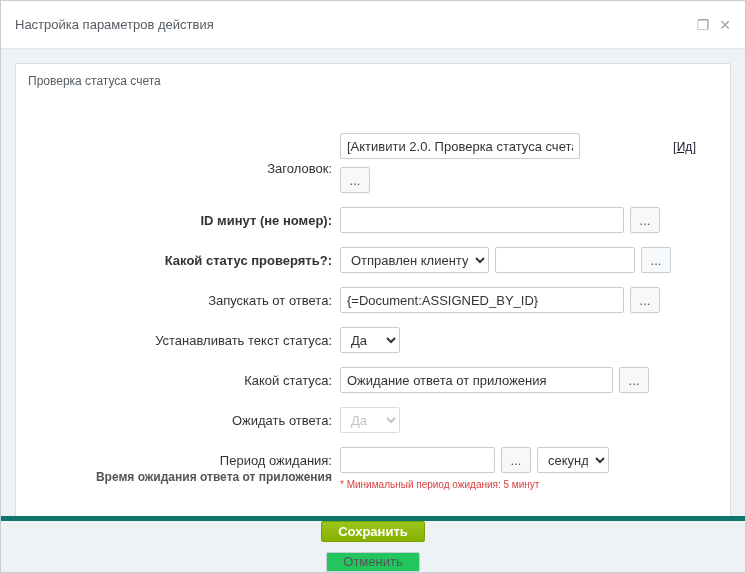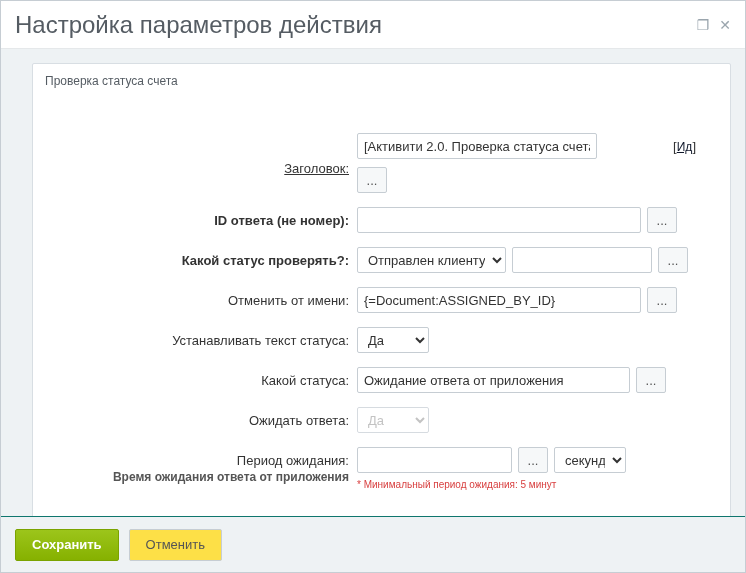--- a/index.html
+++ b/index.html
@@ -22,37 +22,36 @@
   .dialog-header {
     height: 48px;
     padding: 0 14px;
     display: flex;
     align-items: center;
     justify-content: space-between;
     border-bottom: 1px solid #e5e8ea;
     background: #fff;
   }
   .dialog-title {
-    font-size: 24px;
+    font-size: 13px;
     color: #555c63;
     font-weight: 400;
   }
   .dialog-controls { display: flex; gap: 10px; align-items: center; }
   .dialog-controls span { color: #9aa5ad; cursor: pointer; font-size: 14px; line-height: 1; }
   .dialog-body {
     flex: 1;
     padding: 14px;
     background: #eef2f4;
     overflow: auto;
   }
   .panel {
     background: #fff;
     border: 1px solid #d8dee3;
     border-radius: 2px;
-    margin-left: 17px;
   }
   .panel-title {
     padding: 10px 12px 8px;
     font-size: 12px;
     color: #555c63;
   }
   .panel-body {
     padding: 30px 30px 40px 30px;
   }
   table.form { width: 100%; border-collapse: collapse; }
@@ -110,46 +109,47 @@
     font-size: 10px;
     margin-top: 6px;
   }
   .dialog-footer {
     height: 56px;
     padding: 0 14px;
     display: flex;
     align-items: center;
     gap: 10px;
     background: #eef2f4;
-    border-top: 1px solid #0f766e;
+    border-top: 5px solid #0f766e;
+    flex-direction: column;
   }
   .btn {
     height: 32px;
     padding: 0 16px;
     border-radius: 2px;
     border: 1px solid transparent;
     font-size: 13px;
     cursor: pointer;
   }
   .btn-primary {
     background: #86b100;
     background: linear-gradient(#9cc51b, #86b100);
     border-color: #7aa300;
     color: #fff;
     font-weight: 700;
   }
   .btn-default {
-    background: #fde047;
+    background: #22c55e;
     border-color: #c6cdd3;
     color: #555;
   }
   .w-long { width: 240px; }
   .w-mid  { width: 284px; }
   .w-sel  { width: 149px; }
-  .w-sel-sm { width: 72px; }
+  .w-sel-sm { width: 60px; }
   .w-short { width: 155px; }
   .w-tiny  { width: 95px; }
   .top-align { vertical-align: top; }
   .title-block { display:flex; flex-direction:column; gap:8px; }
   .title-row1 { display:flex; align-items:center; gap:6px; }
 </style>
 </head>
 <body>
 
 <div class="dialog">
@@ -162,37 +162,37 @@
   </div>
 
   <div class="dialog-body">
     <div class="panel">
       <div class="panel-title">Проверка статуса счета</div>
       <div class="panel-body">
         <table class="form">
 
           <tbody>
               <tr>
-            <td class="label" style="padding-top:18px;text-decoration:underline;">Заголовок:</td>
+            <td class="label" style="padding-top:18px;">Заголовок:</td>
             <td class="field top-align">
               <div class="title-block">
                 <div class="title-row1">
                   <input type="text" class="w-long" value="[Активити 2.0. Проверка статуса счета] Проверка статуса счета" style="">
                   <span style="flex:1"></span>
                   <span>[<a class="link-id" style="margin:0">Ид</a>]</span>
                 </div>
                 <div>
                   <button class="btn-dots">...</button>
                 </div>
               </div>
             </td>
           </tr>
 
           <tr>
-            <td class="label bold">ID ответа (не номер):</td>
+            <td class="label bold">ID минут (не номер):</td>
             <td class="field">
               <div class="row-flex">
                 <input type="text" class="w-mid" value="" style="">
                 <button class="btn-dots">...</button>
               </div>
             </td>
           </tr>
 
           <tr>
             <td class="label bold">Какой статус проверять?:</td>
@@ -201,21 +201,21 @@
                 <select class="w-sel">
                   <option>Отправлен клиенту</option>
                 </select>
                 <input type="text" class="w-tiny" style="width: 140px;" value="">
                 <button class="btn-dots">...</button>
               </div>
             </td>
           </tr>
 
           <tr>
-            <td class="label">Отменить от имени:</td>
+            <td class="label">Запускать от ответа:</td>
             <td class="field">
               <div class="row-flex">
                 <input type="text" class="w-mid" value="{=Document:ASSIGNED_BY_ID}" style="">
                 <button class="btn-dots">...</button>
               </div>
             </td>
           </tr>
 
           <tr>
             <td class="label">Устанавливать текст статуса:</td>

